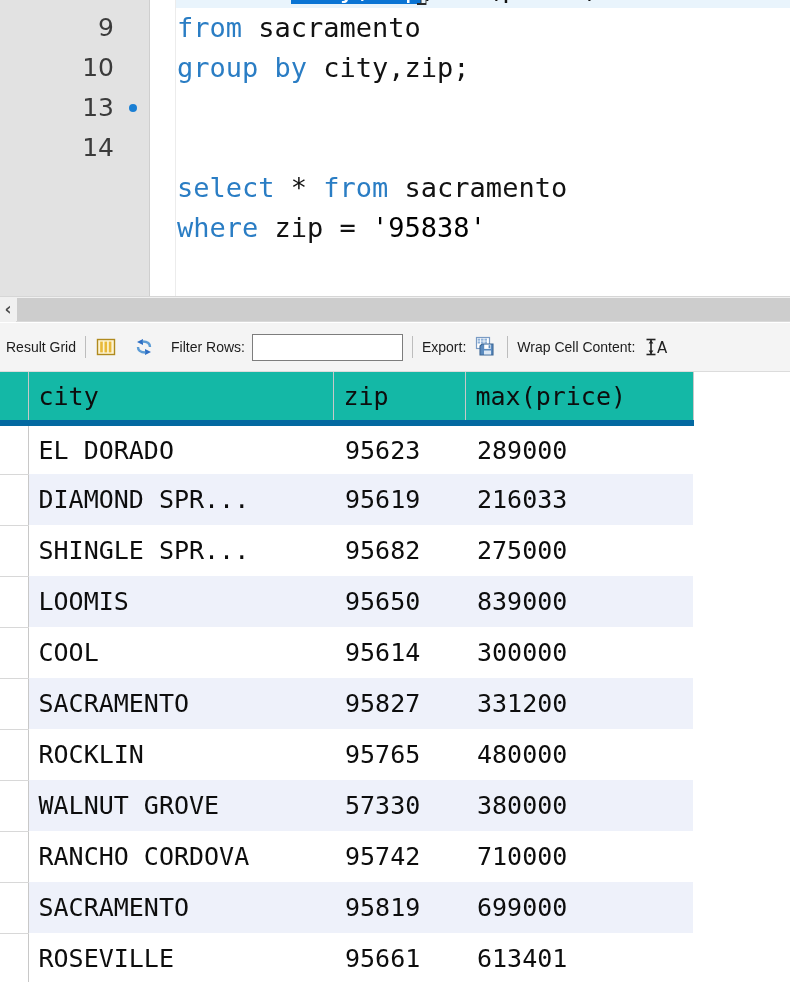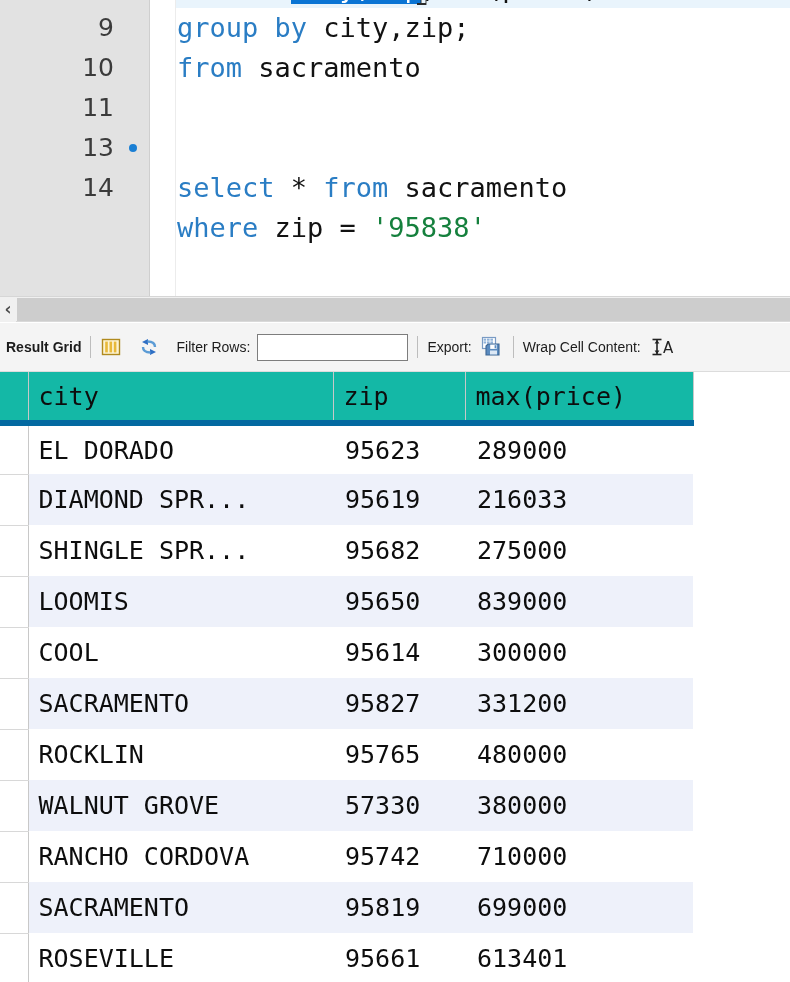--- a/index.html
+++ b/index.html
@@ -84,21 +84,21 @@
     line-height: 40px;
     padding-left: 1px;
     font-family: "DejaVu Sans Mono", monospace;
     font-size: 27px;
     white-space: pre;
     color: #111111;
   }
   .code-row.active { background: #e9f4fc; }
   .kw  { color: #2a7dc4; }
   .id  { color: #121212; }
-  .str { color: #15803d; }
+  .str { color: #000000; }
   .pun { color: #121212; }
   .sel-hl {
     background: #0a74d4;
     color: #ffffff;
     padding: 1px 0;
   }
   .caret-ibeam {
     display: inline-block;
     position: relative;
     width: 0px;
@@ -157,21 +157,21 @@
     width: 790px; height: 49px;
     background: #f4f4f4;
     border-bottom: 1px solid #dcdcdc;
     display: flex;
     align-items: center;
     padding-left: 6px;
   }
   .tb-label {
     font-family: "Liberation Sans", sans-serif;
     font-size: 14px;
-    font-weight: bold;
+    font-weight: normal;
     color: #1c1c1c;
     white-space: nowrap;
   }
   .tb-label-n {
     font-family: "Liberation Sans", sans-serif;
     font-size: 14px;
     color: #1c1c1c;
     white-space: nowrap;
   }
   .tb-sep {
@@ -257,39 +257,36 @@
     <div class="editor-gutter">
       <div class="editor-gutter-inner" id="gutter-rows">
           <div class="gutter-row">
             <span class="gutter-num">8</span>
           </div>
           <div class="gutter-row">
             <span class="gutter-num">9</span>
           </div>
           <div class="gutter-row">
             <span class="gutter-num">10</span>
-          </div>
-          <div class="gutter-row">
-            <span class="gutter-num">11</span>
           </div>
           <div class="gutter-row">
             <span class="gutter-num">13</span>
             <span class="gutter-dot"></span>
           </div>
           <div class="gutter-row">
             <span class="gutter-num">14</span>
           </div>
         </div>
     </div>
     <div class="editor-sidestrip"></div>
     <div class="editor-code">
       <div class="code-inner" id="code-rows">
           <div class="code-row active"><span class="kw">select </span><span class="sel-hl">city,zip</span><span class="caret-ibeam"></span><span class="pun">,</span><span class="id">max</span><span class="pun">(</span><span class="id">price</span><span class="pun">)</span></div>
+          <div class="code-row"><span class="kw">from </span><span class="id">sacramento</span></div>
           <div class="code-row"><span class="kw">group by </span><span class="id">city,zip;</span></div>
-          <div class="code-row"><span class="kw">from </span><span class="id">sacramento</span></div>
           <div class="code-row">&nbsp;</div>
           <div class="code-row">&nbsp;</div>
           <div class="code-row"><span class="kw">select </span><span class="pun">* </span><span class="kw">from </span><span class="id">sacramento</span></div>
           <div class="code-row"><span class="kw">where </span><span class="id">zip </span><span class="pun">= </span><span class="str">'95838'</span></div>
         </div>
     </div>
   </div>
 
   <div class="hscroll">
     <div class="hscroll-arrow">‹</div>

